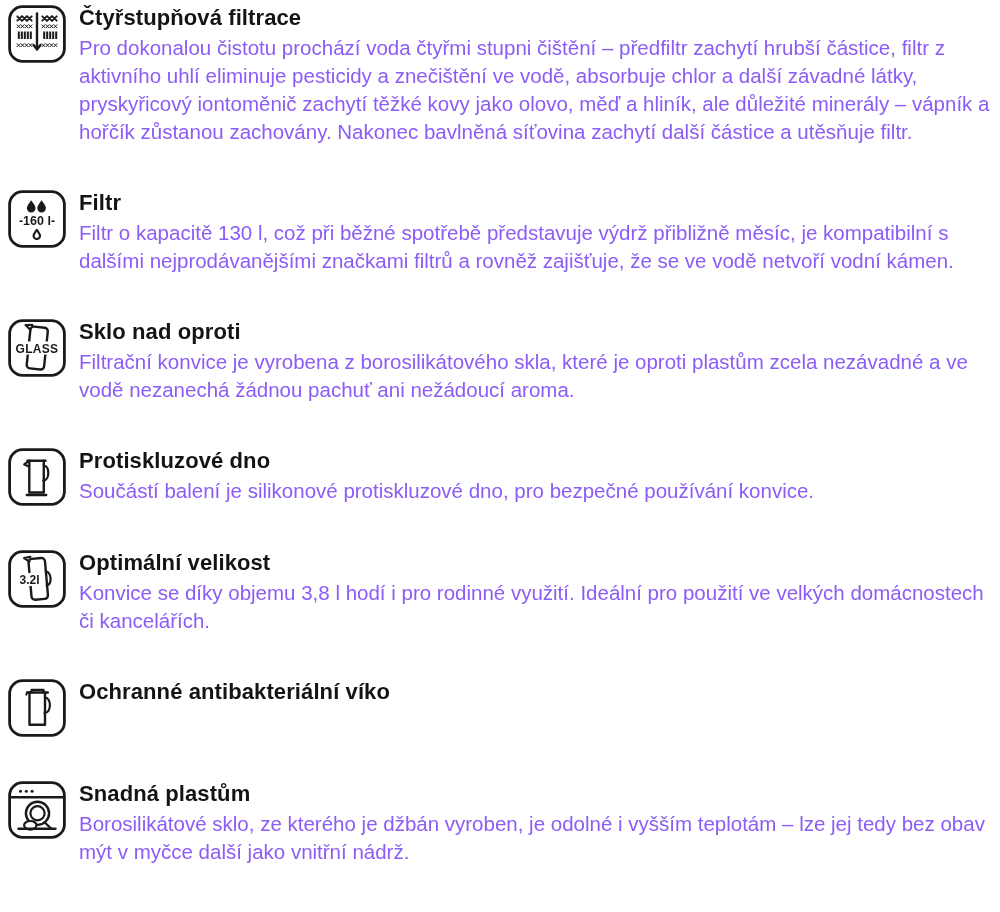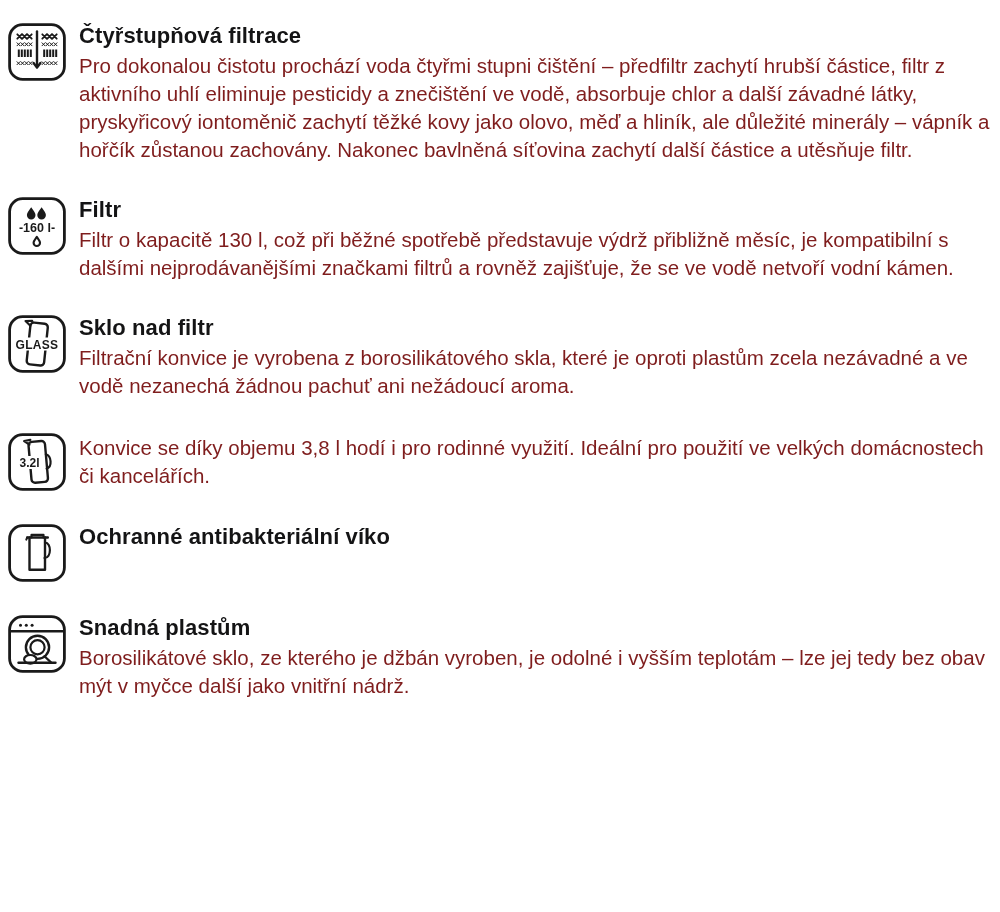--- a/index.html
+++ b/index.html
@@ -8,24 +8,24 @@
     background: #ffffff;
     width: 1000px;
   }
   body {
     font-family: "Liberation Sans", sans-serif;
     color: #1d1d1f;
   }
   .features {
     box-sizing: border-box;
     width: 1000px;
-    padding: 23px 4px 8px 8px;
+    padding: 5px 4px 8px 8px;
     display: flex;
     flex-direction: column;
-    gap: 33px;
+    gap: 44px;
   }
   .feature {
     display: flex;
     align-items: flex-start;
     gap: 13px;
   }
   .icon-box {
     width: 58px;
     height: 58px;
     flex: 0 0 auto;
@@ -45,21 +45,21 @@
     font-size: 22px;
     line-height: 23px;
     font-weight: 700;
     color: #141415;
     letter-spacing: 0.1px;
   }
   .feature-body {
     margin: 0;
     font-size: 20.5px;
     line-height: 28px;
-    color: #7f1d1d;
+    color: #8b5cf6;
   }
 </style>
 </head>
 <body>
 
 <main class="features">
 
   <section class="feature">
     <div class="icon-box">
       <svg width="58" height="58" viewBox="0 0 58 58" fill="none" stroke="#1a1a1a" stroke-linecap="round" stroke-linejoin="round">
@@ -138,40 +138,57 @@
         <rect x="1.6" y="1.6" width="54.8" height="54.8" rx="13" stroke-width="2.8"></rect>
         <g transform="rotate(6 29 29)">
           <path d="M20.5,11.5 L15.2,7.3 L21.8,6.6" stroke-width="2.2"></path>
           <rect x="20.5" y="8" width="17.5" height="42" rx="3.5" stroke-width="2.4"></rect>
         </g>
         <rect x="7" y="22.5" width="44" height="13" fill="#ffffff" stroke="none"></rect>
         <text x="29" y="33.5" text-anchor="middle" font-size="12" letter-spacing="0.3" stroke="none">GLASS</text>
       </svg>
     </div>
     <div class="feature-text">
-      <h3 class="feature-title">Sklo nad filtr</h3>
+      <h3 class="feature-title">Sklo nad oproti</h3>
       <p class="feature-body">Filtrační konvice je vyrobena z borosilikátového skla, které je oproti plastům zcela nezávadné a ve vodě nezanechá žádnou pachuť ani nežádoucí aroma.</p>
     </div>
   </section>
 
+  <section class="feature">
+    <div class="icon-box">
+      <svg width="58" height="58" viewBox="0 0 58 58" fill="none" stroke="#1a1a1a" stroke-linecap="round" stroke-linejoin="round">
+        <rect x="1.6" y="1.6" width="54.8" height="54.8" rx="13" stroke-width="2.8"></rect>
+        <path d="M19.5,12.8 L37.5,12.8" stroke-width="2.4"></path>
+        <path d="M20.8,12.8 L16.2,16.4 L21,18.4" stroke-width="2.2"></path>
+        <path d="M21.3,12.8 L21.3,44.5 L35.8,44.5 L35.8,12.8" stroke-width="2.4"></path>
+        <path d="M35.8,17.5 C41.9,17.5 41.9,32.5 35.3,32.5" stroke-width="2.2"></path>
+        <path d="M18.8,47 L38.2,47" stroke-width="2.4"></path>
+      </svg>
+    </div>
+    <div class="feature-text">
+      <h3 class="feature-title">Protiskluzové dno</h3>
+      <p class="feature-body">Součástí balení je silikonové protiskluzové dno, pro bezpečné používání konvice.</p>
+    </div>
+  </section>
 
   <section class="feature">
     <div class="icon-box">
       <svg width="58" height="58" viewBox="0 0 58 58" fill="none" stroke="#1a1a1a" stroke-linecap="round" stroke-linejoin="round">
         <rect x="1.6" y="1.6" width="54.8" height="54.8" rx="13" stroke-width="2.8"></rect>
         <g transform="rotate(-5 29 29)">
           <path d="M23,11 L18,7 L24.3,6.4" stroke-width="2.2"></path>
           <rect x="22" y="8.5" width="16.5" height="41" rx="3.5" stroke-width="2.4"></rect>
           <path d="M38.5,22 C44,24 44,35 38,36.5" stroke-width="2.2"></path>
         </g>
         <rect x="8.5" y="23" width="26" height="13" fill="#ffffff" stroke="none"></rect>
         <text x="21.5" y="33.5" text-anchor="middle" font-size="12" stroke="none">3.2l</text>
       </svg>
     </div>
     <div class="feature-text">
+      <h3 class="feature-title">Optimální velikost</h3>
       <p class="feature-body">Konvice se díky objemu 3,8 l hodí i pro rodinné využití. Ideální pro použití ve velkých domácnostech či kancelářích.</p>
     </div>
   </section>
 
   <section class="feature">
     <div class="icon-box">
       <svg width="58" height="58" viewBox="0 0 58 58" fill="none" stroke="#1a1a1a" stroke-linecap="round" stroke-linejoin="round">
         <rect x="1.6" y="1.6" width="54.8" height="54.8" rx="13" stroke-width="2.8"></rect>
         <path d="M23.5,13.5 L23.5,10.9 L35.5,10.9 L35.5,13.5" stroke-width="2.2"></path>
         <path d="M19.2,13.5 L39.8,13.5" stroke-width="2.4"></path>

